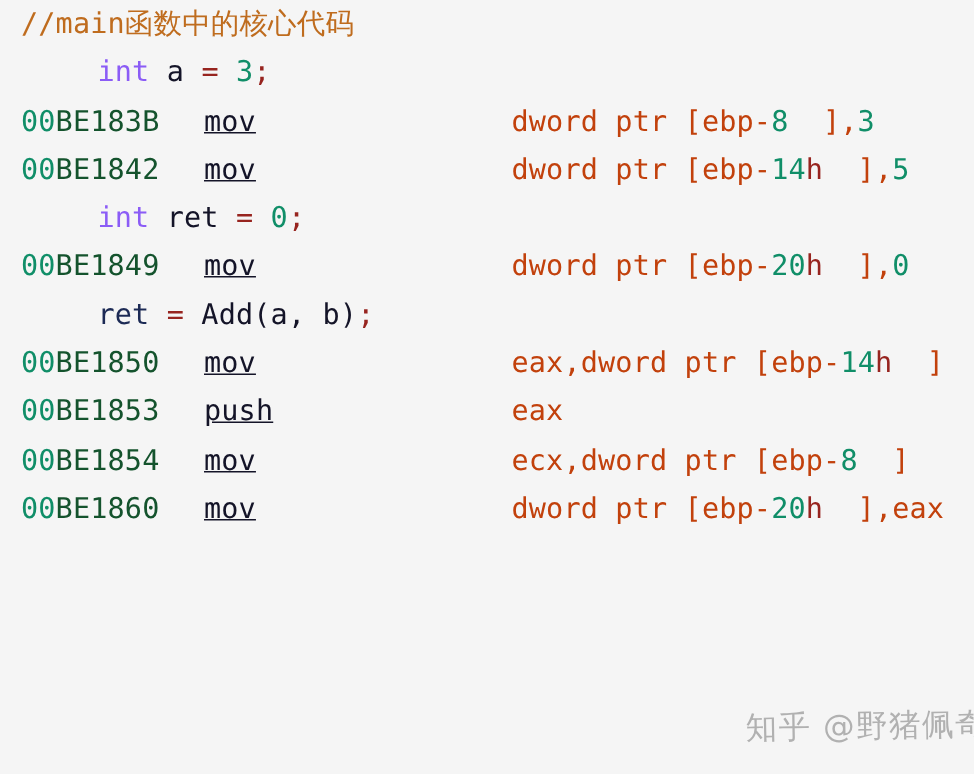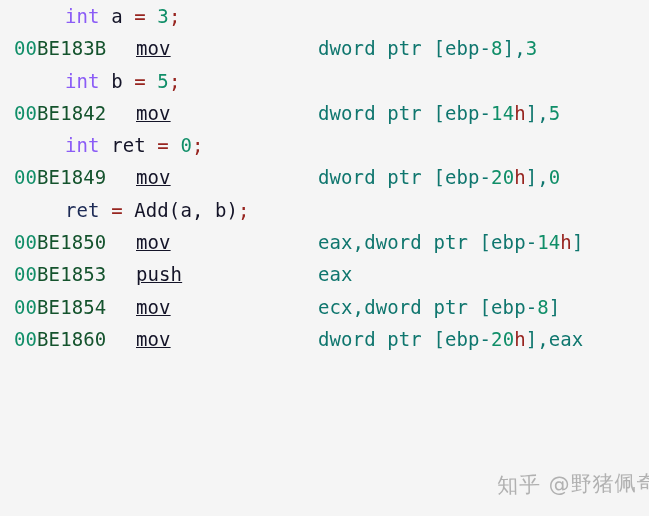--- a/index.html
+++ b/index.html
@@ -36,21 +36,21 @@
   .c-keyword  { color: #8b5cf6; text-align: center; }
   .c-ident    { color: #141428; }
   .c-ident-blue { color: #1c2a55; }
   .c-op       { color: #97241f; }
   .c-num      { color: #108e68; }
 
   
   .asm-addr-hi { color: #108e68; }
   .asm-addr    { color: #14532d; }
   .asm-mnem    { color: #141428; text-decoration: underline; }
-  .asm-oper    { color: #0f766e; }
+  .asm-oper    { color: #c2410c; margin-left: 23px; }
   .asm-num     { color: #108e68; }
   .asm-suffix  { color: #97241f; }
 
   .col-addr { display: inline-block; width: 122px; }
   .col-mnem { display: inline-block; width: 182px; }
 
   .pad-left { display: inline-block; width: 14px; }
   .pad-src  { display: inline-block; width: 51px; }
 
   
@@ -65,23 +65,23 @@
     letter-spacing: 1px;
     pointer-events: none;
     transform: rotate(-1deg);
   }
 </style>
 </head>
 <body>
 
 <div id="code-view">
   <div id="code-lines">
+      <div class="code-line src-line"><span class="pad-left"></span><span class="tok c-comment">//main函数中的核心代码</span></div>
       <div class="code-line src-line"><span class="pad-left"></span><span class="pad-src"></span><span class="tok c-keyword">int</span><span class="tok c-ident"> a </span><span class="tok c-op">=</span><span class="tok c-num"> 3</span><span class="tok c-op">;</span></div>
       <div class="code-line asm-line"><span class="pad-left"></span><span class="col-addr"><span class="tok asm-addr-hi">00</span><span class="tok asm-addr">BE183B</span></span><span class="col-mnem"><span class="tok asm-mnem">mov</span></span><span><span class="tok asm-oper">dword ptr [ebp-</span><span class="tok asm-num">8</span><span class="tok asm-oper">],</span><span class="tok asm-num">3</span></span></div>
-      <div class="code-line src-line"><span class="pad-left"></span><span class="pad-src"></span><span class="tok c-keyword">int</span><span class="tok c-ident"> b </span><span class="tok c-op">=</span><span class="tok c-num"> 5</span><span class="tok c-op">;</span></div>
       <div class="code-line asm-line"><span class="pad-left"></span><span class="col-addr"><span class="tok asm-addr-hi">00</span><span class="tok asm-addr">BE1842</span></span><span class="col-mnem"><span class="tok asm-mnem">mov</span></span><span><span class="tok asm-oper">dword ptr [ebp-</span><span class="tok asm-num">14</span><span class="tok asm-suffix">h</span><span class="tok asm-oper">],</span><span class="tok asm-num">5</span></span></div>
       <div class="code-line src-line"><span class="pad-left"></span><span class="pad-src"></span><span class="tok c-keyword">int</span><span class="tok c-ident"> ret </span><span class="tok c-op">=</span><span class="tok c-num"> 0</span><span class="tok c-op">;</span></div>
       <div class="code-line asm-line"><span class="pad-left"></span><span class="col-addr"><span class="tok asm-addr-hi">00</span><span class="tok asm-addr">BE1849</span></span><span class="col-mnem"><span class="tok asm-mnem">mov</span></span><span><span class="tok asm-oper">dword ptr [ebp-</span><span class="tok asm-num">20</span><span class="tok asm-suffix">h</span><span class="tok asm-oper">],</span><span class="tok asm-num">0</span></span></div>
       <div class="code-line src-line"><span class="pad-left"></span><span class="pad-src"></span><span class="tok c-ident-blue">ret </span><span class="tok c-op">=</span><span class="tok c-ident"> Add(a, b)</span><span class="tok c-op">;</span></div>
       <div class="code-line asm-line"><span class="pad-left"></span><span class="col-addr"><span class="tok asm-addr-hi">00</span><span class="tok asm-addr">BE1850</span></span><span class="col-mnem"><span class="tok asm-mnem">mov</span></span><span><span class="tok asm-oper">eax,dword ptr [ebp-</span><span class="tok asm-num">14</span><span class="tok asm-suffix">h</span><span class="tok asm-oper">]</span></span></div>
       <div class="code-line asm-line"><span class="pad-left"></span><span class="col-addr"><span class="tok asm-addr-hi">00</span><span class="tok asm-addr">BE1853</span></span><span class="col-mnem"><span class="tok asm-mnem">push</span></span><span><span class="tok asm-oper">eax</span></span></div>
       <div class="code-line asm-line"><span class="pad-left"></span><span class="col-addr"><span class="tok asm-addr-hi">00</span><span class="tok asm-addr">BE1854</span></span><span class="col-mnem"><span class="tok asm-mnem">mov</span></span><span><span class="tok asm-oper">ecx,dword ptr [ebp-</span><span class="tok asm-num">8</span><span class="tok asm-oper">]</span></span></div>
       <div class="code-line asm-line"><span class="pad-left"></span><span class="col-addr"><span class="tok asm-addr-hi">00</span><span class="tok asm-addr">BE1860</span></span><span class="col-mnem"><span class="tok asm-mnem">mov</span></span><span><span class="tok asm-oper">dword ptr [ebp-</span><span class="tok asm-num">20</span><span class="tok asm-suffix">h</span><span class="tok asm-oper">],eax</span></span></div>
     </div>
   <div id="watermark">知乎 @野猪佩奇</div>

